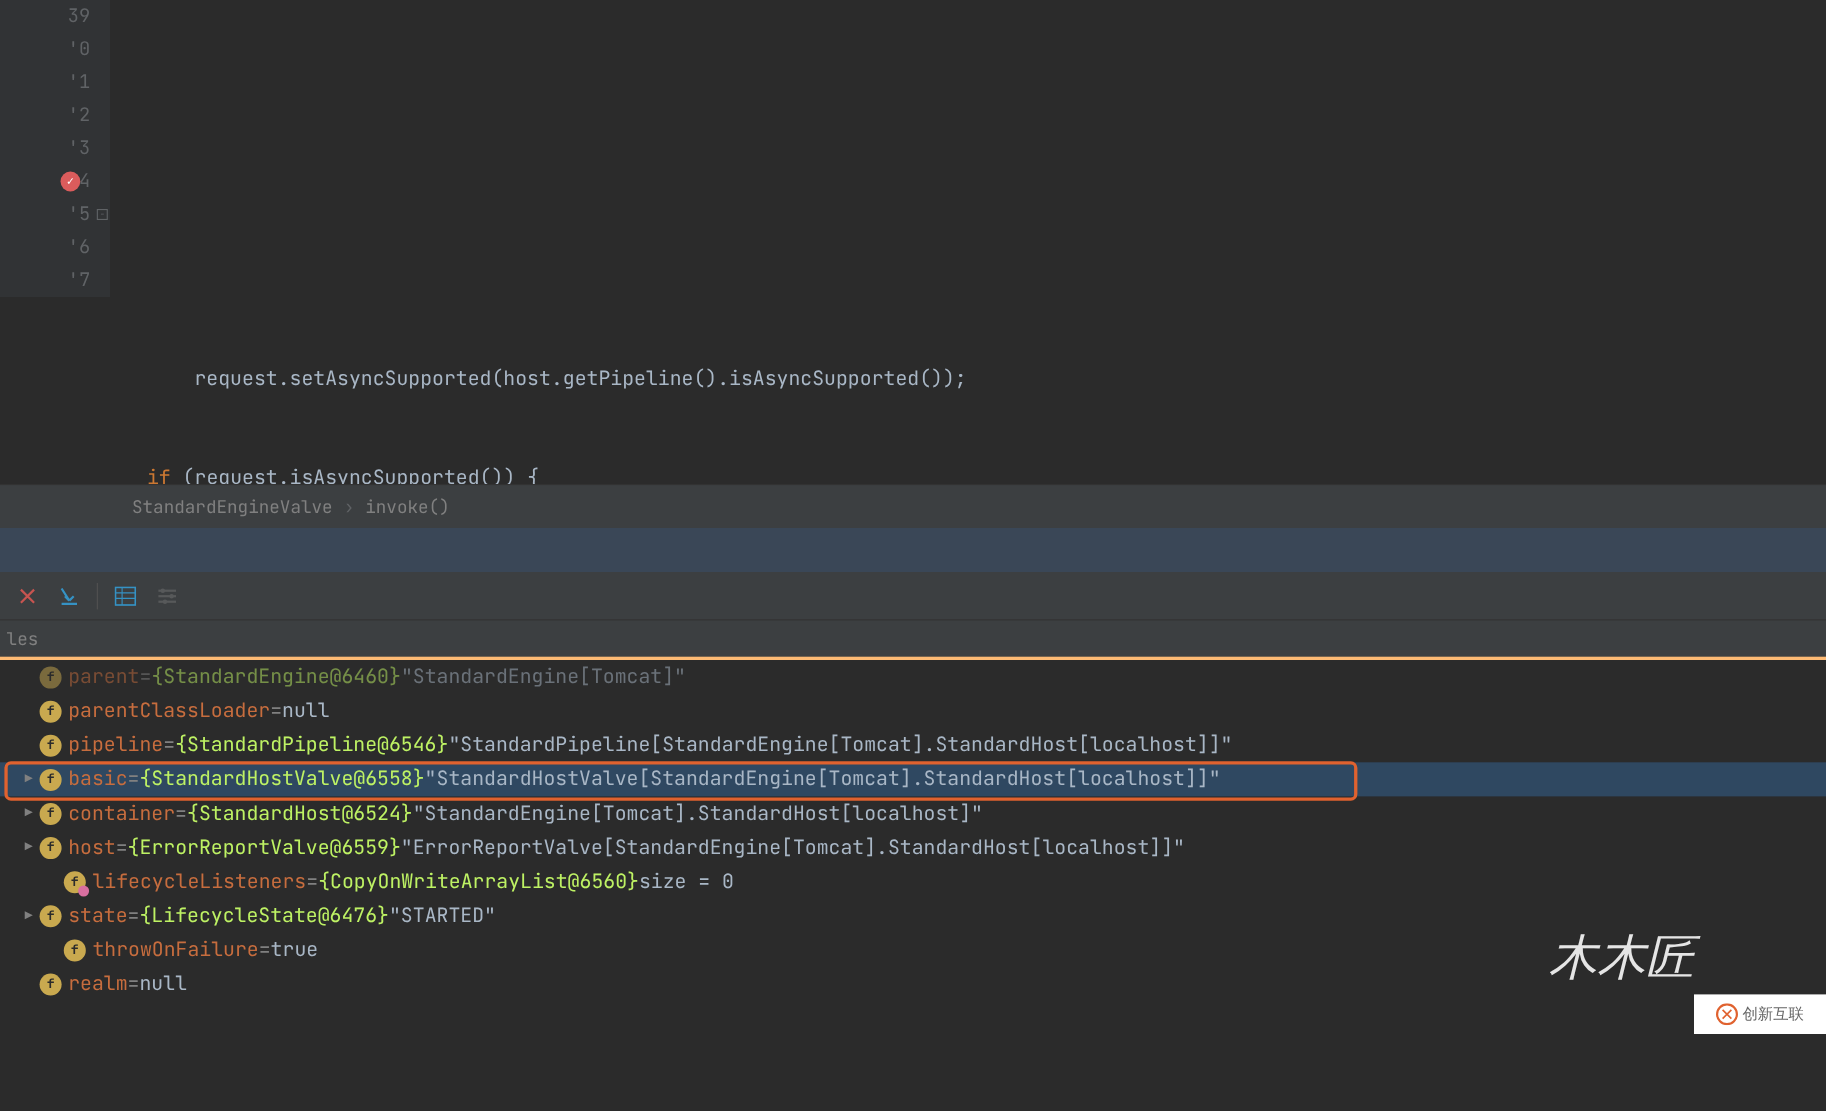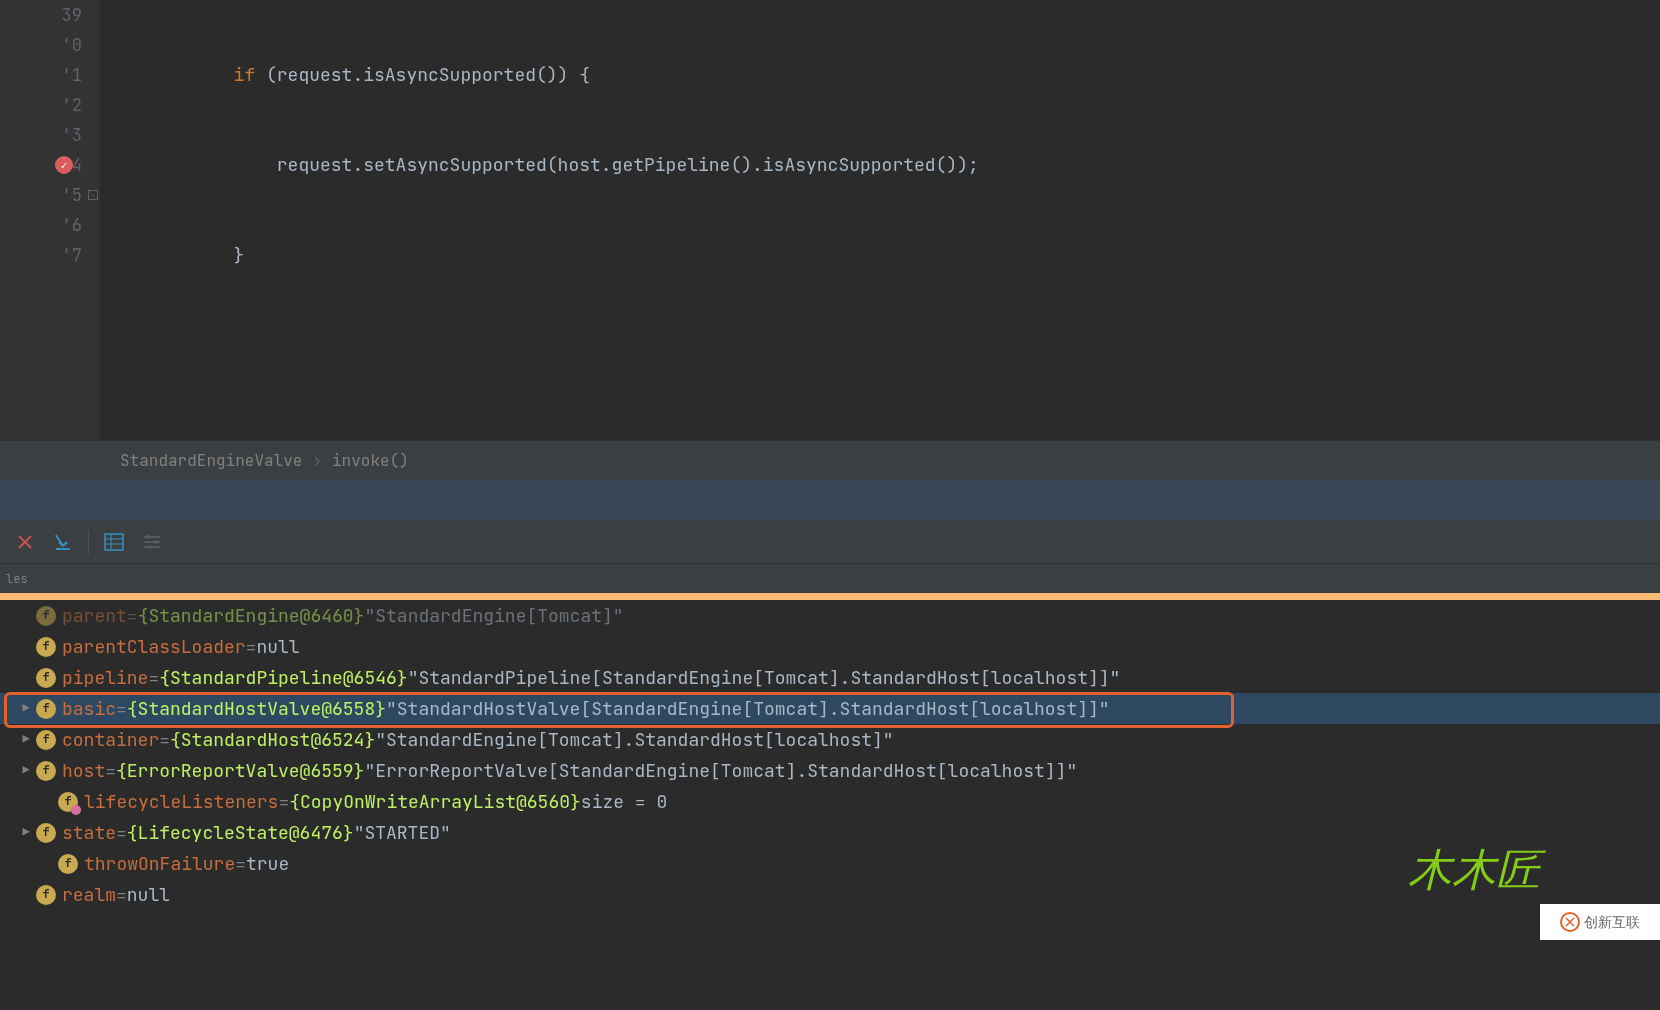--- a/index.html
+++ b/index.html
@@ -9,20 +9,21 @@
   color: #a9b7c6;
   font-size: 18px;
   width: 1660px;
   height: 1010px;
   overflow: hidden;
 }
 .editor-area {
   display: flex;
   height: 440px;
   background: #2b2b2b;
+  flex-direction: column;
 }
 .gutter {
   width: 100px;
   background: #313335;
   color: #606366;
   text-align: right;
   padding-right: 18px;
   font-size: 17px;
   line-height: 30px;
   user-select: none;
@@ -110,25 +111,25 @@
 .toolbar-sep {
   width: 1px;
   height: 24px;
   background: #515151;
 }
 
 .vars-header {
   height: 36px;
   background: #3c3f41;
   color: #808080;
-  font-size: 12px;
+  font-size: 16px;
   display: flex;
   align-items: center;
   padding-left: 6px;
-  border-bottom: 7px solid #fdba74;
+  border-bottom: 3px solid #fdba74;
 }
 
 .vars-panel {
   background: #2b2b2b;
   font-size: 18px;
   line-height: 31px;
   overflow: hidden;
 }
 .var-row {
   display: flex;
@@ -181,21 +182,21 @@
 .highlight-box {
   position: absolute;
   border: 3px solid #e0622f;
   border-radius: 6px;
   pointer-events: none;
 }
 .watermark {
   position: absolute;
   right: 120px;
   bottom: 110px;
-  color: #84cc16;
+  color: #e5e5e5;
   font-size: 44px;
   font-family: "KaiTi", "STKaiti", serif;
   font-style: italic;
 }
 .corner-logo {
   position: absolute;
   right: 0;
   bottom: 70px;
   width: 120px;
   height: 36px;
@@ -224,22 +225,22 @@
       <span>'4</span>
     </div>
     <div class="gutter-line">
       <span class="fold-icon">−</span>
       <span>'5</span>
     </div>
     <div class="gutter-line"><span>'6</span></div>
     <div class="gutter-line"><span>'7</span></div>
   </div>
   <div class="code-area">
+    <div class="code-line"><span>                request.setAsyncSupported(host.getPipeline().isAsyncSupported());</span></div>
     <div class="code-line">            <span class="kw">if</span><span> (request.isAsyncSupported()) {</span></div>
-    <div class="code-line"><span>                request.setAsyncSupported(host.getPipeline().isAsyncSupported());</span></div>
     <div class="code-line"><span>            }</span></div>
     <div class="code-line"></div>
     
     
     
     
   </div>
 </div>
 
 <div class="breadcrumb">

